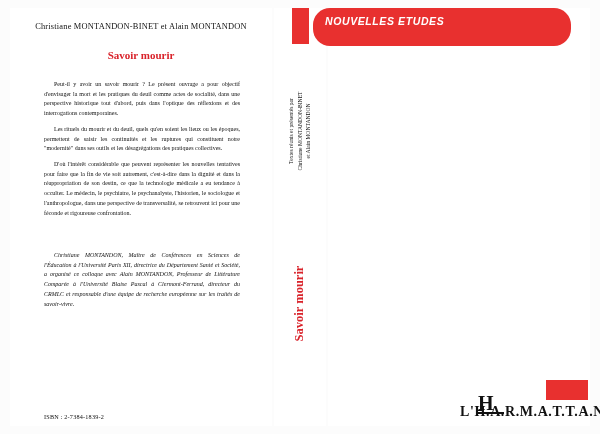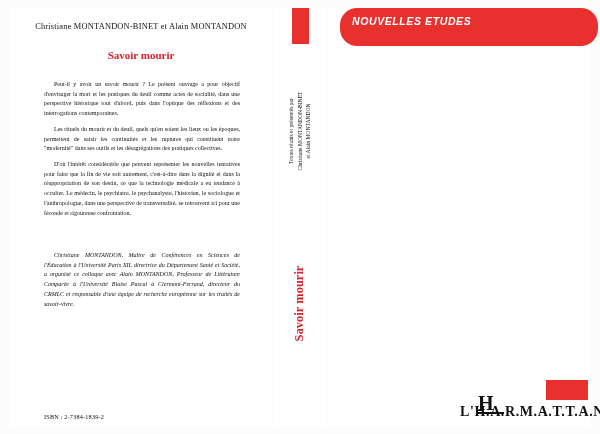--- a/index.html
+++ b/index.html
@@ -113,21 +113,21 @@
 
   
   .front-cover{
     position:absolute;
     left:328px;top:8px;
     width:262px;height:418px;
     background:#ffffff;
   }
   .series-band{
     position:absolute;
-    left:340px;top:8px;
+    left:313px;top:8px;
     width:258px;height:38px;
     background:#e8302f;
     border-radius:17px;
   }
   .series-band .line1,
   .series-band .line2{
     position:absolute;
     left:12px;
     color:#ffffff;
     font-family:"Liberation Sans", sans-serif;

